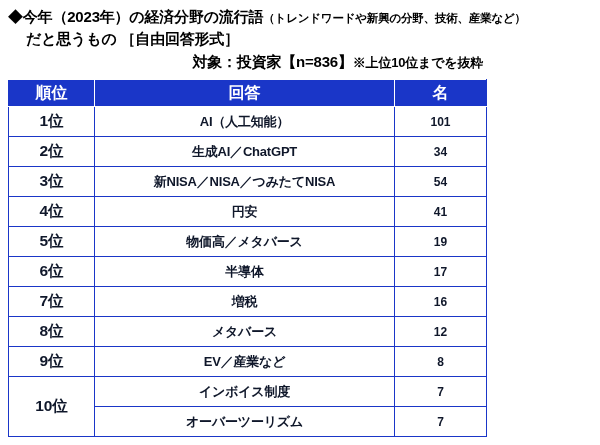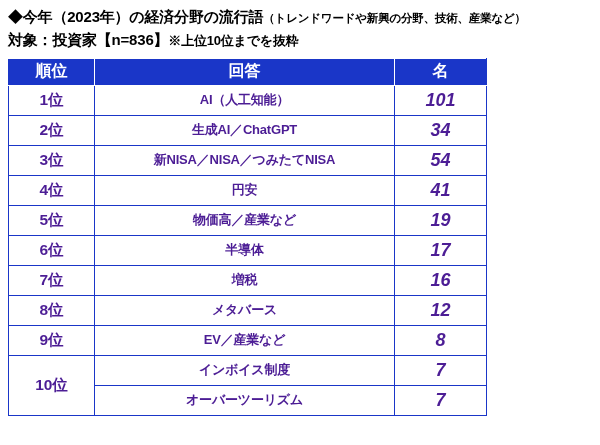--- a/index.html
+++ b/index.html
@@ -34,20 +34,21 @@
     font-size: 11.5px;
     font-weight: bold;
   }
   .heading-line2 {
     padding-left: 18px;
     white-space: nowrap;
   }
   .heading-line3 {
     white-space: nowrap;
     margin-top: 1px;
+    text-align: right;
   }
   .heading-line3 .small {
     font-size: 13px;
     font-weight: bold;
   }
   table.ranking {
     border-collapse: collapse;
     margin: 7px auto 0 auto;
     width: 478px;
     table-layout: fixed;
@@ -74,41 +75,41 @@
     border-right-color: #1a36c8;
   }
   .col-rank { width: 86px; }
   .col-answer { width: 300px; }
   .col-count { width: 92px; }
 
   table.ranking tbody td {
     height: 30px;
     font-size: 15.5px;
     background: #ffffff;
-    color: #4c1d95;
+    color: #0f172a;
   }
   table.ranking tbody td.rank {
     font-size: 15.5px;
   }
   table.ranking tbody td.answer {
     font-size: 13px;
     letter-spacing: -0.2px;
   }
   table.ranking tbody td.count {
-    font-size: 18px;
-    font-style: italic;
+    font-size: 12px;
   }
 </style>
 </head>
 <body>
 
 <div class="page">
 
   <div class="heading">
     <div class="heading-line1"><span>◆今年（2023年）の経済分野の流行語</span><span class="small">（トレンドワードや新興の分野、技術、産業など）</span></div>
+    <div class="heading-line2">だと思うもの ［自由回答形式］</div>
     <div class="heading-line3"><span>対象：投資家【n=836】</span><span class="small">※上位10位までを抜粋</span></div>
   </div>
 
   <table class="ranking">
     <thead>
       <tr>
         <th class="col-rank outer-left">順位</th>
         <th class="col-answer">回答</th>
         <th class="col-count outer-right">名</th>
       </tr>
@@ -129,21 +130,21 @@
         <td class="answer">新NISA／NISA／つみたてNISA</td>
         <td class="count">54</td>
       </tr>
       <tr>
         <td class="rank">4位</td>
         <td class="answer">円安</td>
         <td class="count">41</td>
       </tr>
       <tr>
         <td class="rank">5位</td>
-        <td class="answer">物価高／産業など</td>
+        <td class="answer">物価高／メタバース</td>
         <td class="count">19</td>
       </tr>
       <tr>
         <td class="rank">6位</td>
         <td class="answer">半導体</td>
         <td class="count">17</td>
       </tr>
       <tr>
         <td class="rank">7位</td>
         <td class="answer">増税</td>

